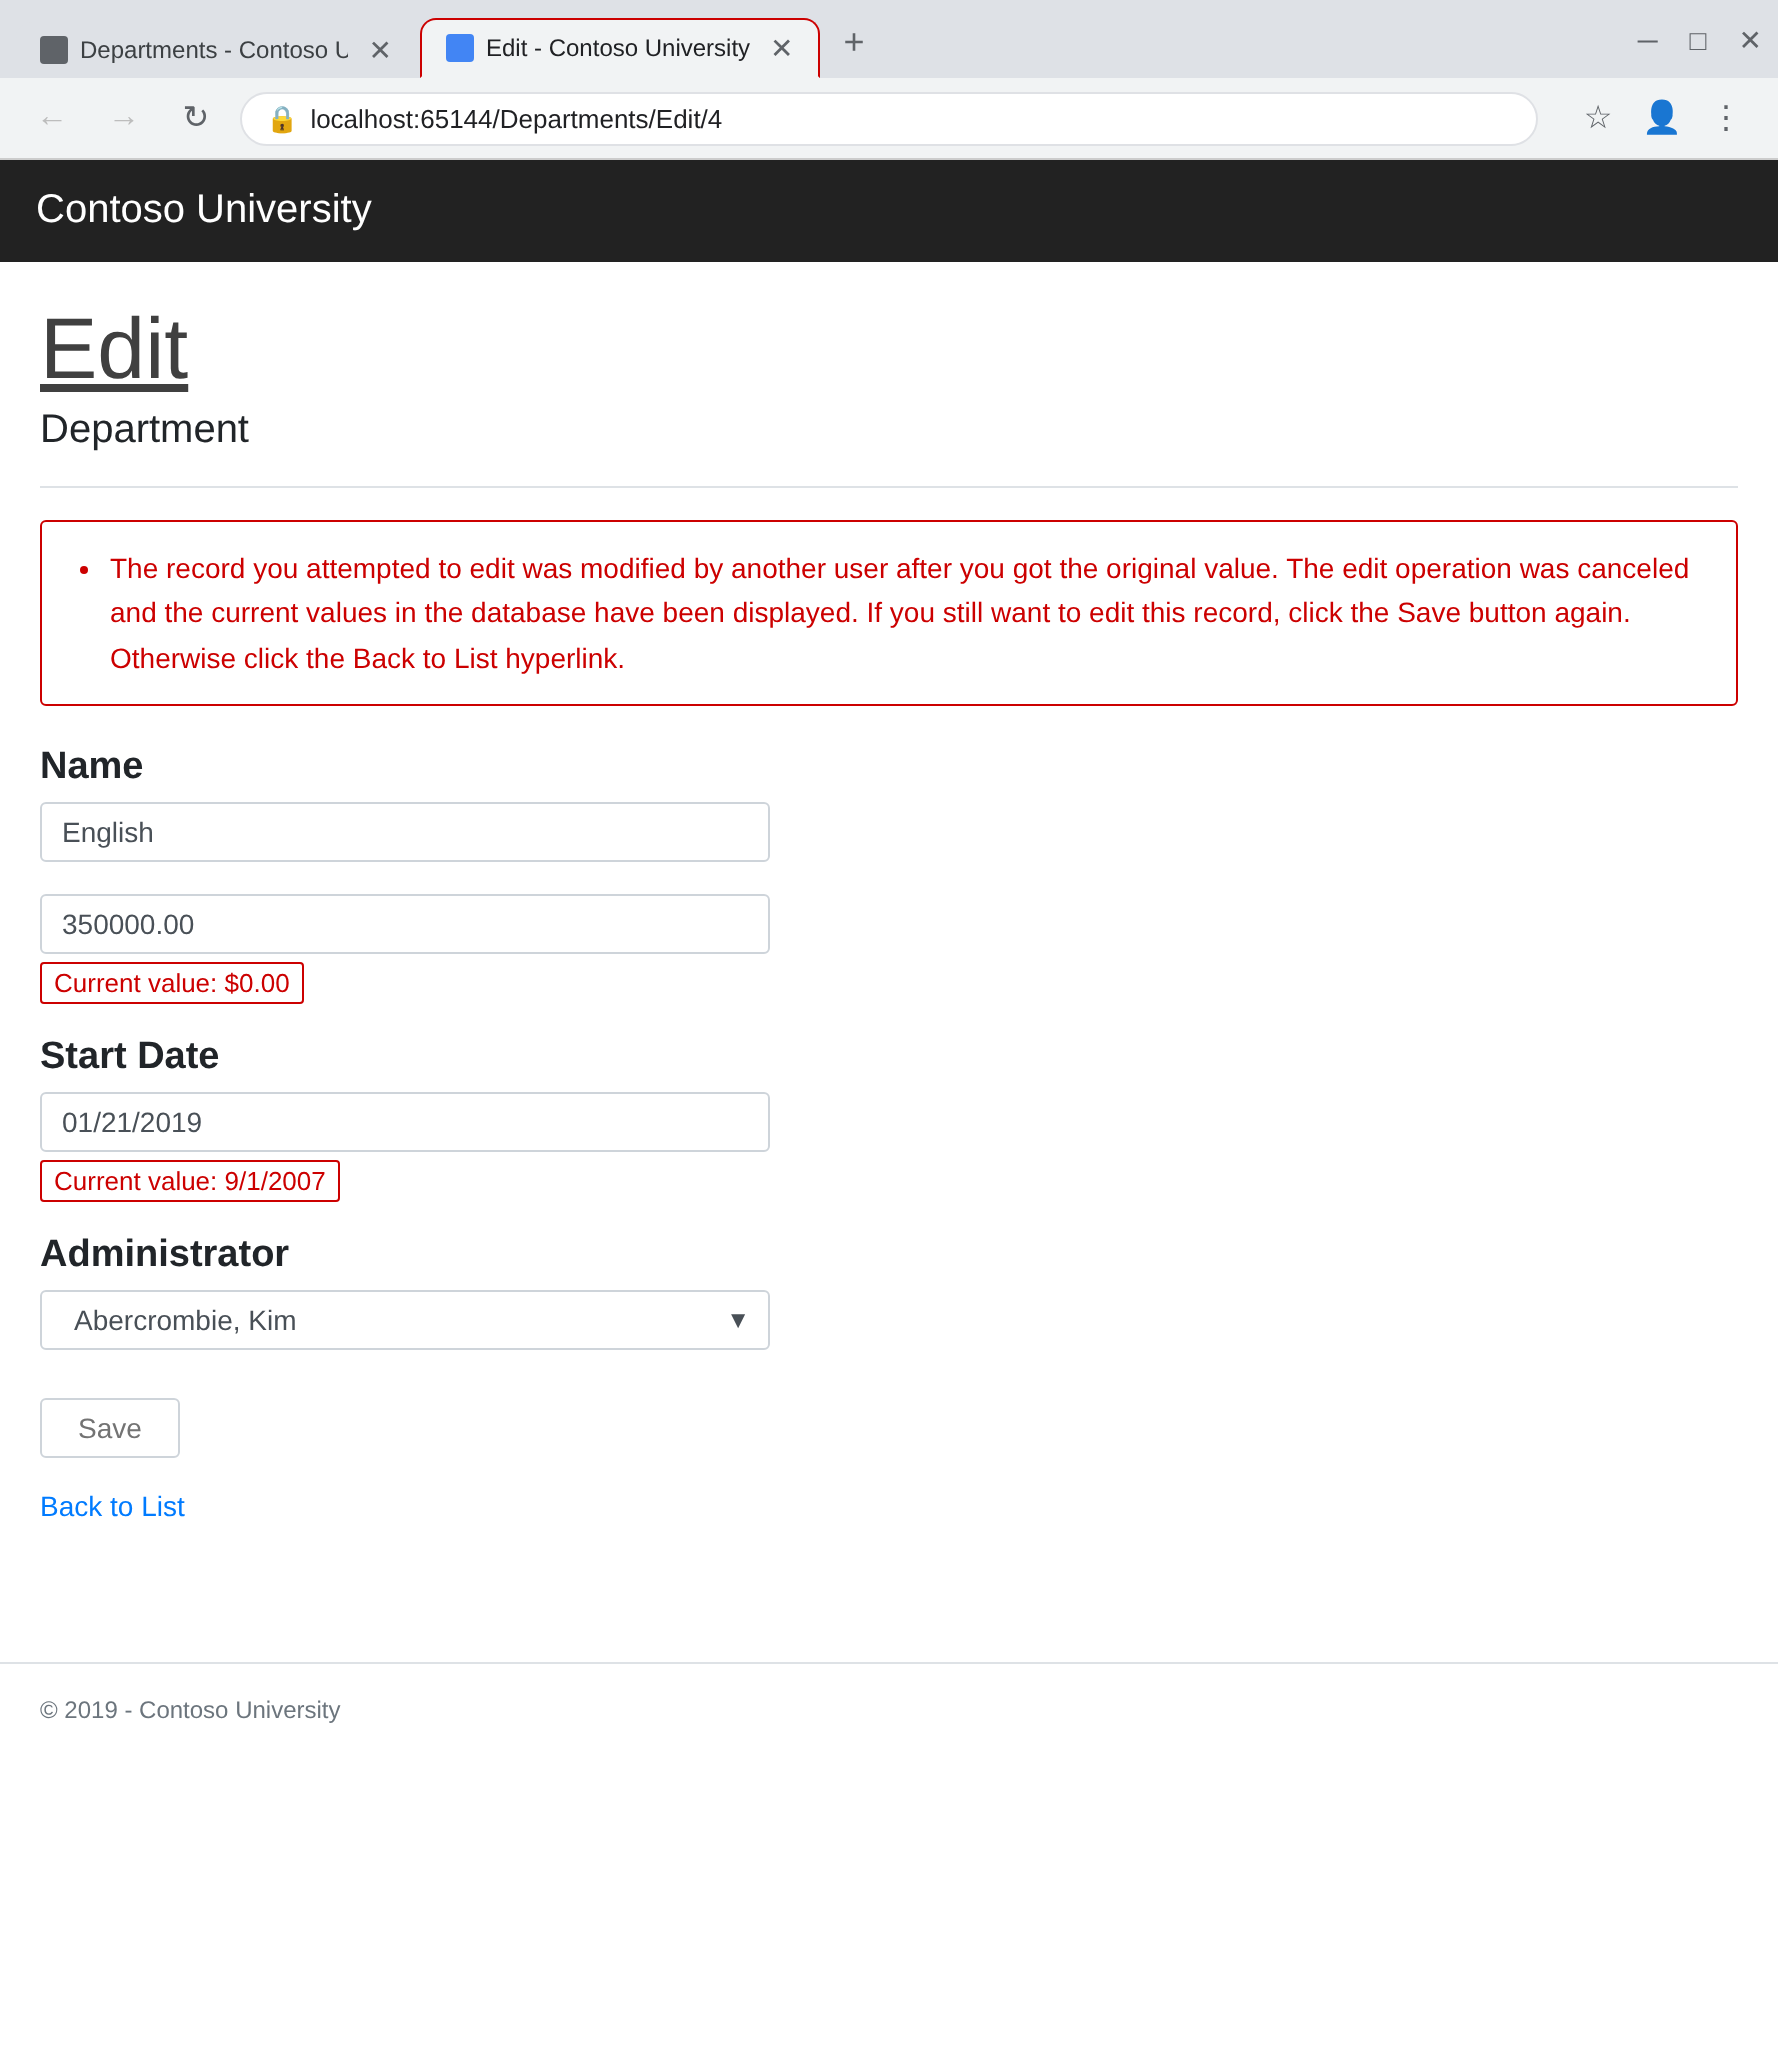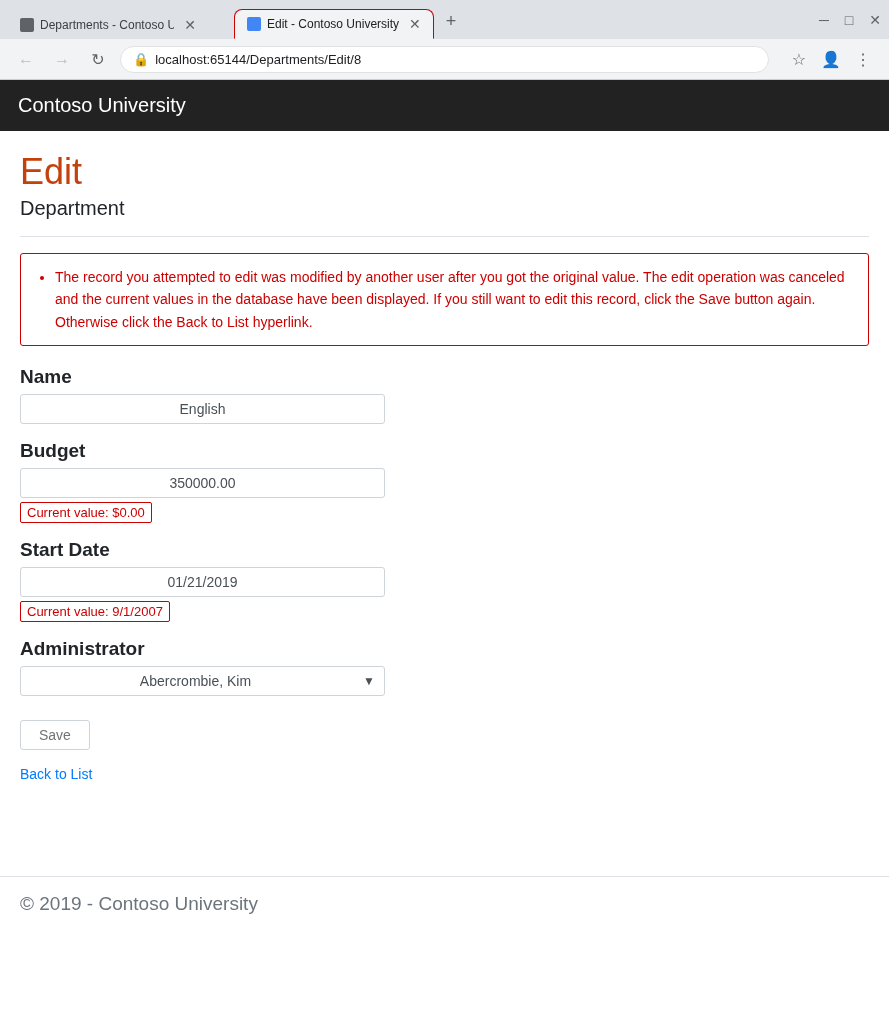--- a/index.html
+++ b/index.html
@@ -23,90 +23,90 @@
     .toolbar-icons { display: flex; gap: 4px; margin-left: 8px; }
     .toolbar-icon { background: none; border: none; cursor: pointer; color: #5f6368; font-size: 16px; padding: 4px; border-radius: 50%; width: 28px; height: 28px; display: flex; align-items: center; justify-content: center; }
 
     
     .site-header { background: #222; color: #fff; padding: 14px 18px; display: flex; align-items: center; justify-content: space-between; }
     .site-title { font-size: 20px; font-weight: 400; }
     .header-btn { background: #fff; color: #222; border: none; padding: 4px 10px; font-size: 13px; cursor: pointer; border-radius: 3px; }
 
     
     .main-content { padding: 20px 20px 30px 20px; }
-    .page-heading { font-size: 36px; font-weight: 300; color: #c2410c; margin-bottom: 4px; }
+    .page-heading { font-size: 43px; font-weight: 300; color: #404040; margin-bottom: 4px; text-decoration: underline; }
     .page-subheading { font-size: 20px; font-weight: 400; color: #212529; margin-bottom: 16px; }
     hr { border: none; border-top: 1px solid #dee2e6; margin-bottom: 16px; }
 
     
     .error-box { border: 1px solid #cc0000; border-radius: 3px; padding: 12px 16px; margin-bottom: 20px; color: #cc0000; }
     .error-box ul { padding-left: 18px; }
     .error-box li { line-height: 1.6; font-size: 14px; }
 
     
     .form-group { margin-bottom: 16px; }
     .form-label { display: block; font-weight: 700; font-size: 19px; margin-bottom: 6px; color: #212529; }
-    .form-control { display: block; width: 365px; padding: 6px 10px; font-size: 14px; border: 1px solid #ced4da; border-radius: 3px; color: #495057; background: #fff; text-align: center; }
+    .form-control { display: block; width: 365px; padding: 6px 10px; font-size: 14px; border: 1px solid #ced4da; border-radius: 3px; color: #495057; background: #fff; }
     select.form-control { appearance: none; -webkit-appearance: none; background-image: none; padding-right: 30px; position: relative; }
     .select-wrapper { position: relative; display: inline-block; width: 365px; }
     .select-wrapper select { width: 100%; padding-left: 16px; }
     .select-arrow { position: absolute; right: 10px; top: 50%; transform: translateY(-50%); pointer-events: none; color: #495057; font-size: 12px; }
 
     
     .current-value { display: inline-block; border: 1px solid #cc0000; color: #cc0000; font-size: 13px; padding: 2px 6px; margin-top: 4px; border-radius: 2px; }
 
     
     .btn-save { background: #fff; border: 1px solid #ced4da; color: #737373; padding: 6px 18px; font-size: 14px; border-radius: 3px; cursor: pointer; margin-top: 8px; margin-bottom: 16px; }
 
     
     .back-link { color: #007bff; text-decoration: none; font-size: 14px; }
 
     
-    .site-footer { margin-top: 64px; padding: 16px 20px; border-top: 1px solid #dee2e6; font-size: 19px; color: #6c757d; }
+    .site-footer { margin-top: 40px; padding: 16px 20px; border-top: 1px solid #dee2e6; font-size: 12px; color: #6c757d; }
 
     
     .window-controls { display: flex; gap: 16px; align-items: center; }
     .win-ctrl { font-size: 14px; color: #5f6368; cursor: pointer; }
   </style>
 </head>
 <body>
 
 <div class="browser-chrome">
 
   <div style="display:flex; align-items:center; background:#dee1e6; padding: 4px 8px 0 8px;">
     <div class="tab-bar" style="flex:1; background:transparent; padding:0; gap:2px; display:flex; align-items:flex-end;">
 
       <div class="tab">
         <div class="tab-icon" style="background:#5f6368; width:14px; height:14px; border-radius:2px;"></div>
         <span style="font-size:12px; overflow:hidden; white-space:nowrap; max-width:150px;">Departments - Contoso Universi...</span>
         <span class="tab-close">✕</span>
       </div>
 
-      <div class="tab active" style="border-color: #cc0000; border-bottom: 1px solid #f1f3f4; margin-left: 24px;">
+      <div class="tab active" style="border-color: #cc0000; border-bottom: 1px solid #f1f3f4;">
         <div class="tab-icon" style="background:#4285f4; width:14px; height:14px; border-radius:2px;"></div>
         <span style="font-size:12px; overflow:hidden; white-space:nowrap; max-width:160px;">Edit - Contoso University</span>
         <span class="tab-close">✕</span>
       </div>
       <button class="tab-new">+</button>
     </div>
 
     <div class="window-controls" style="padding-bottom:4px;">
       <span class="win-ctrl">─</span>
       <span class="win-ctrl">□</span>
       <span class="win-ctrl">✕</span>
     </div>
   </div>
 
   <div class="address-bar">
     <button class="nav-btn disabled">←</button>
     <button class="nav-btn disabled">→</button>
     <button class="nav-btn">↻</button>
     <div class="url-bar">
       <span class="lock-icon">🔒</span>
-      <span class="url-text">localhost:65144/Departments/Edit/8</span>
+      <span class="url-text">localhost:65144/Departments/Edit/4</span>
     </div>
     <div class="toolbar-icons">
       <button class="toolbar-icon">☆</button>
       <button class="toolbar-icon">👤</button>
       <button class="toolbar-icon">⋮</button>
     </div>
   </div>
 </div>
 
 <div class="site-header">
@@ -127,21 +127,20 @@
 
   <form>
     
     <div class="form-group">
       <label class="form-label">Name</label>
       <input type="text" class="form-control" value="English" style="">
     </div>
 
     
     <div class="form-group">
-      <label class="form-label">Budget</label>
       <input type="text" class="form-control" value="350000.00" style="">
       <span class="current-value">Current value: $0.00</span>
     </div>
 
     
     <div class="form-group">
       <label class="form-label">Start Date</label>
       <input type="text" class="form-control" value="01/21/2019" style="">
       <span class="current-value">Current value: 9/1/2007</span>
     </div>

